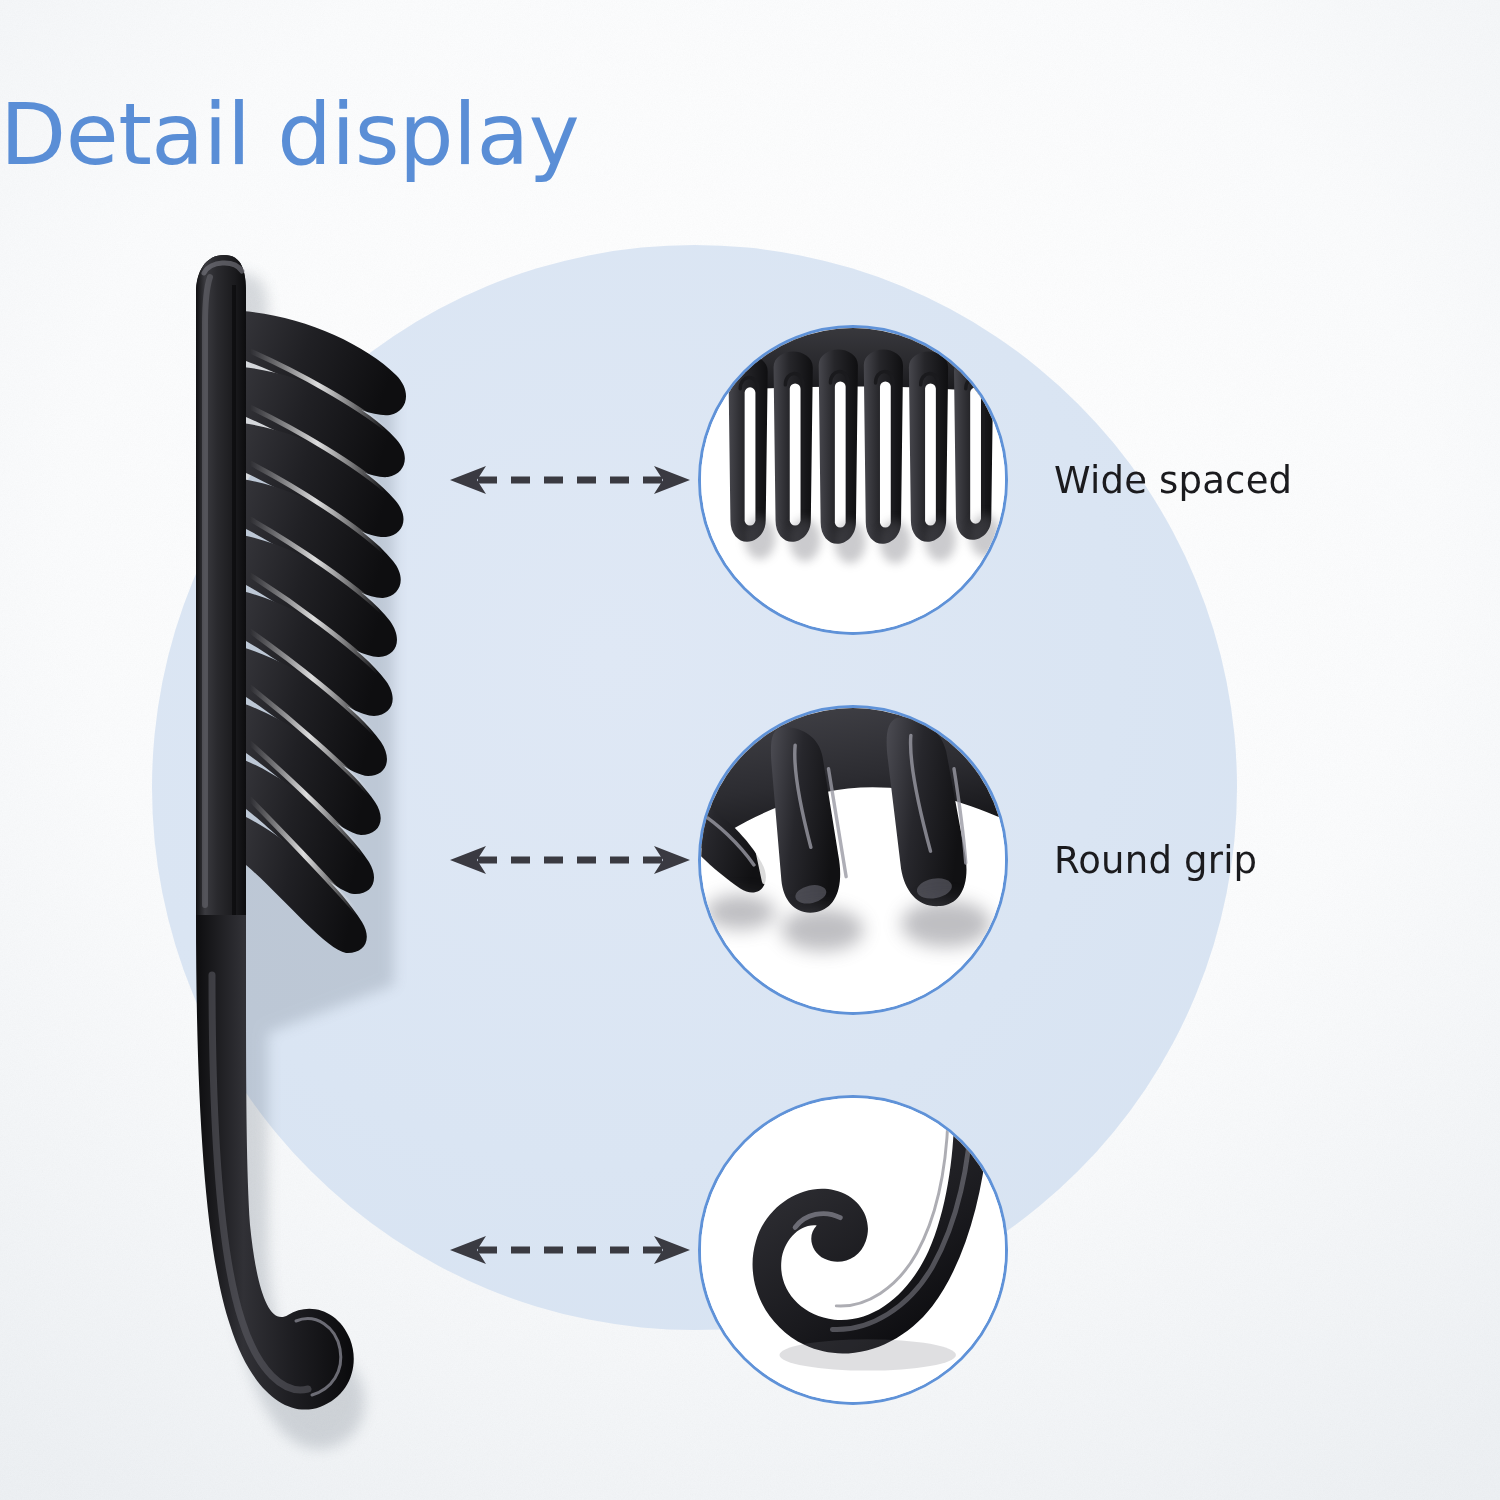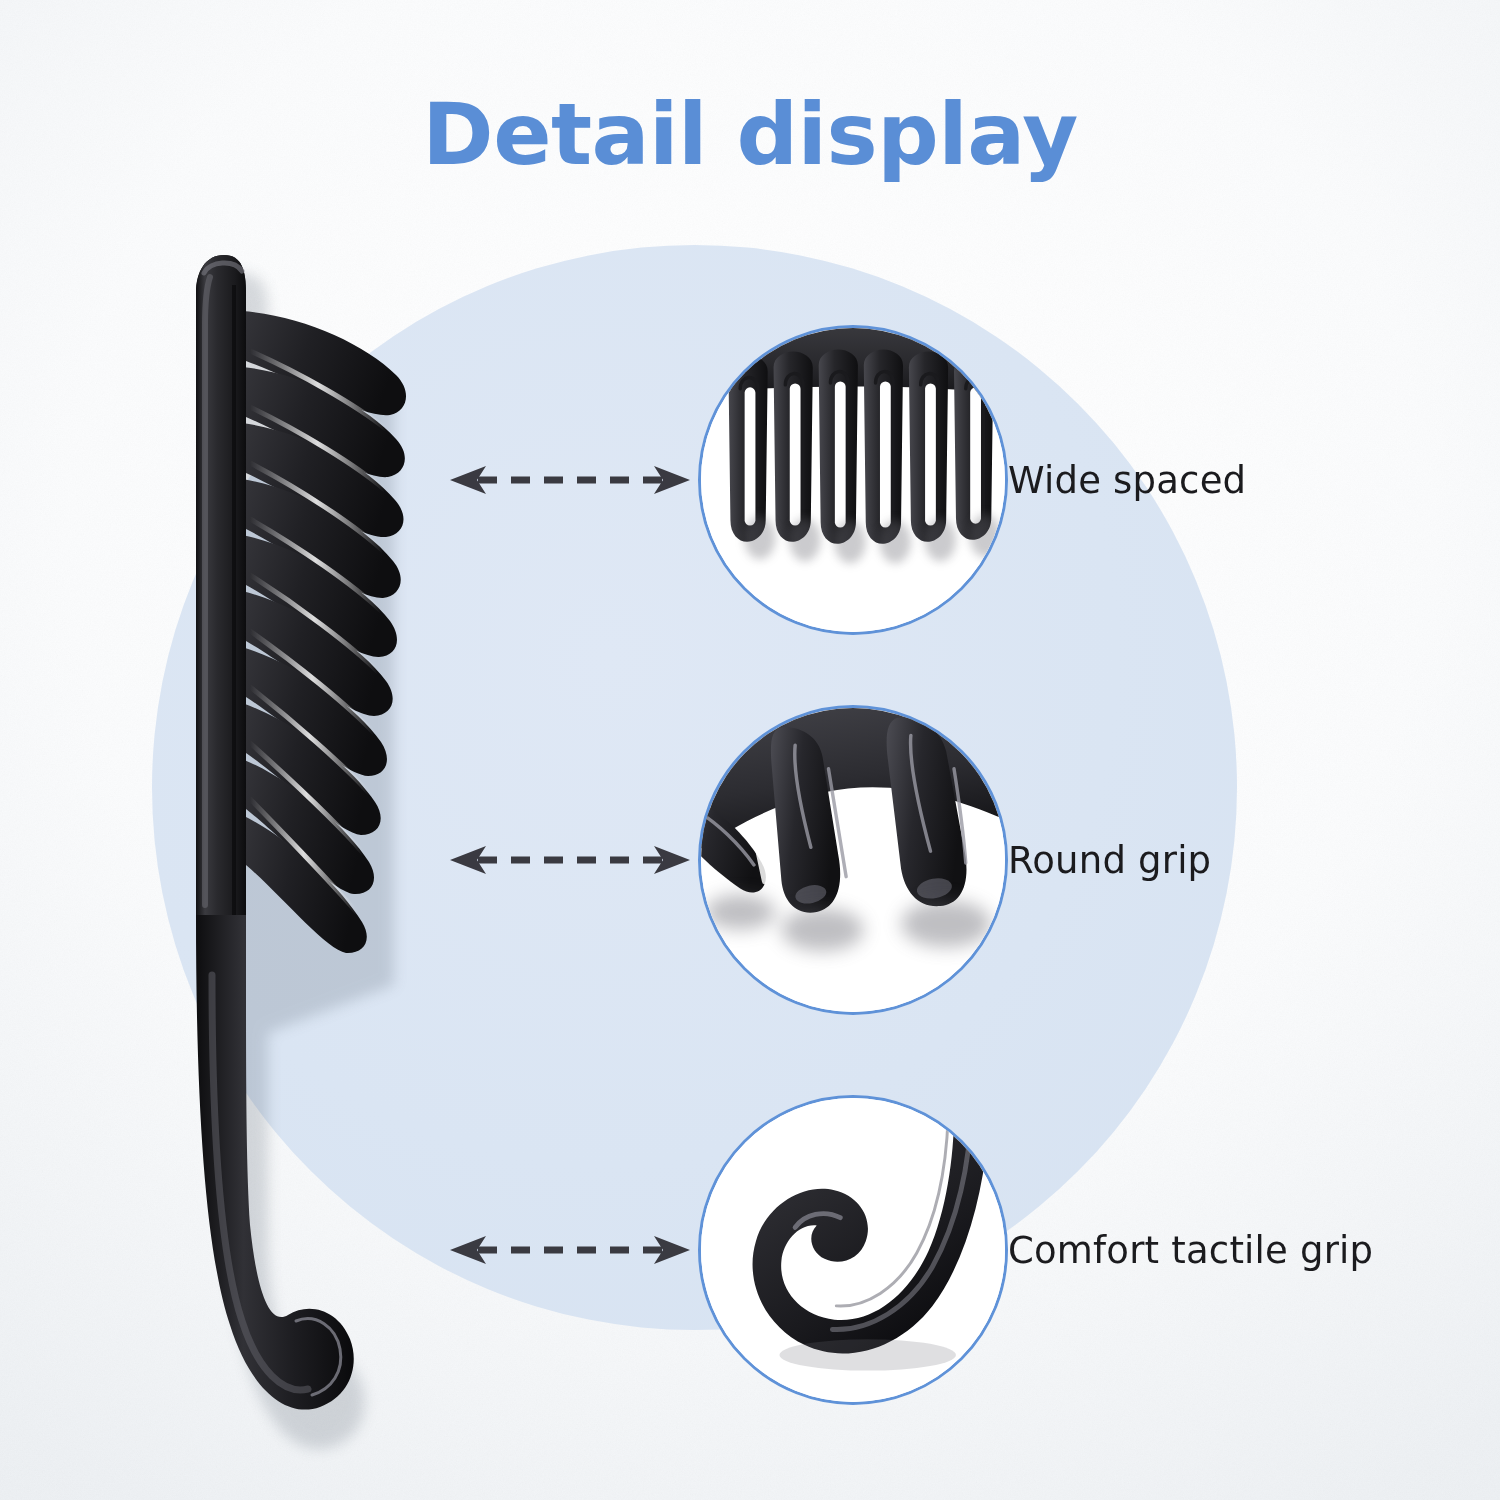--- a/index.html
+++ b/index.html
@@ -28,23 +28,23 @@
     opacity: .55;
     mix-blend-mode: multiply;
   }
 
   
   #title {
     position: absolute;
     left: 0;
     top: 84px;
     width: 1500px;
-    text-align: center;
+    text-align: left;
     font-size: 86px;
-    font-weight: 700;
+    font-weight: 400;
     letter-spacing: -0.5px;
     color: #5a8ed6;
     font-family: "DejaVu Sans", sans-serif;
     white-space: nowrap;
   }
 
   
   #backdrop-circle {
     position: absolute;
     left: 152px;
@@ -90,20 +90,21 @@
     border-radius: 50%;
     border: 3px solid #5f92d8;
     background: #ffffff;
     overflow: hidden;
     flex: 0 0 auto;
     box-sizing: border-box;
   }
   .detail-circle svg { display: block; width: 100%; height: 100%; }
 
   .callout-label {
+    margin-left: 46px;
     font-family: "DejaVu Sans", sans-serif;
     font-size: 37px;
     font-weight: 400;
     color: #1b1b1e;
     white-space: nowrap;
     letter-spacing: .2px;
   }
 </style>
 </head>
 <body>
@@ -396,16 +397,15 @@
         <path d="M276 10 C 274 66 262 126 236 172 C 212 214 172 238 134 236" stroke="#8d8d98" stroke-width="5" fill="none" opacity=".5" stroke-linecap="round"></path>
 
         <path d="M252 20 C 250 72 240 122 220 158 C 200 194 168 214 138 212" stroke="#6a6a74" stroke-width="3" fill="none" opacity=".55" stroke-linecap="round"></path>
 
         <path d="M96 132 C 106 118 126 114 142 122" stroke="#9b9ba6" stroke-width="5" fill="none" opacity=".6" stroke-linecap="round"></path>
 
         <ellipse cx="170" cy="262" rx="90" ry="16" fill="#6e6e78" opacity=".22"></ellipse>
       </svg>
     </div>
 
-    <div class="callout-label">Comfort tactile grip</div>
   </div>
 
 </div>
 
 </body></html>

